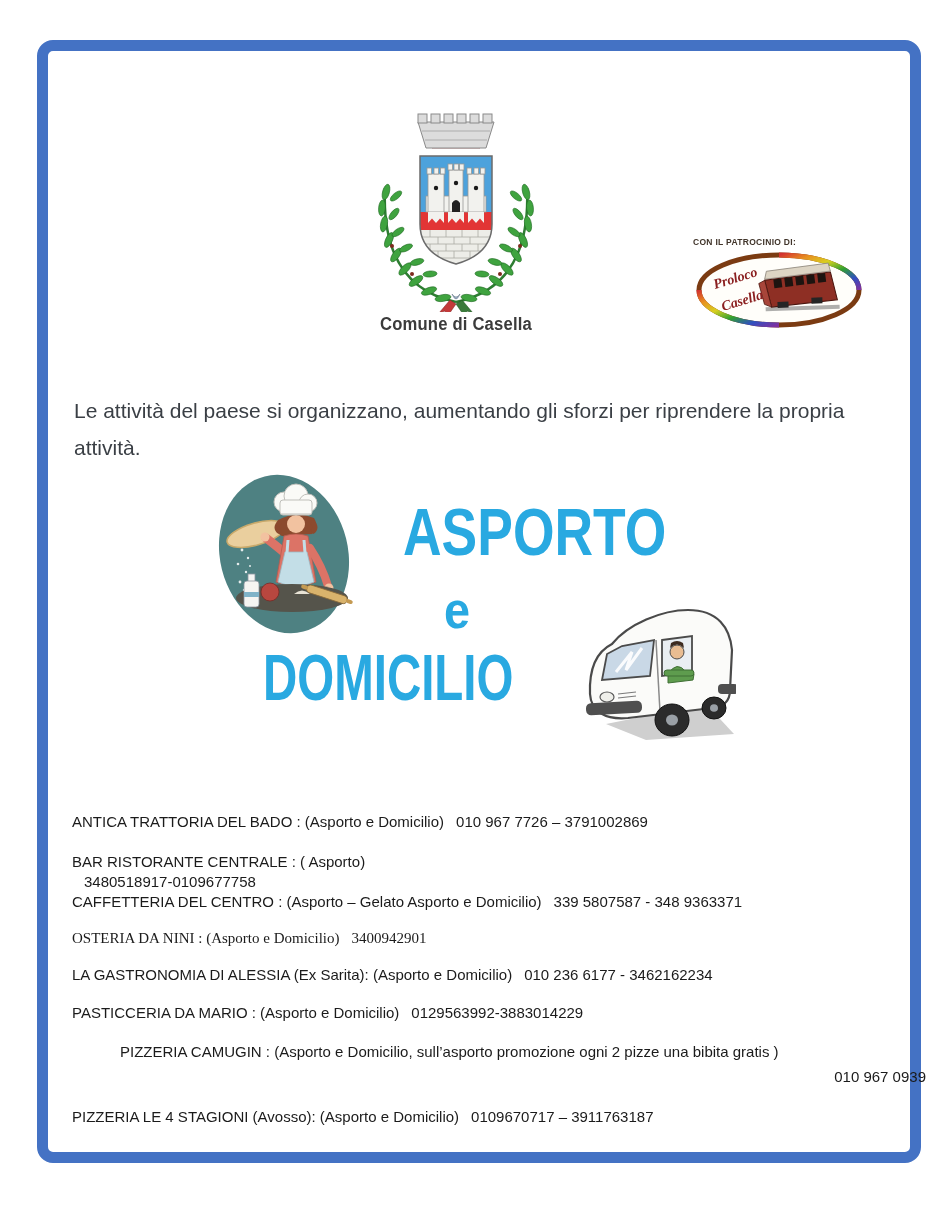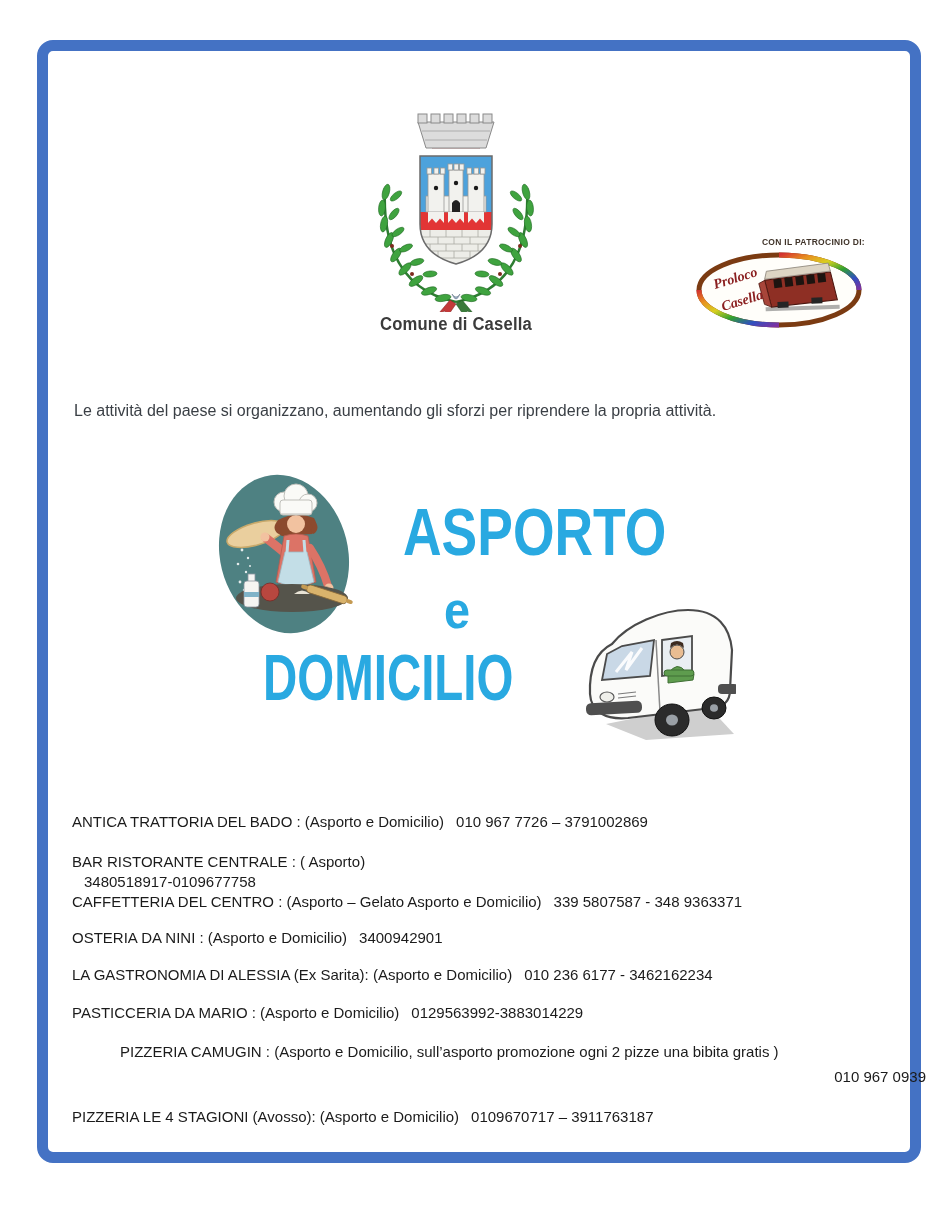--- a/index.html
+++ b/index.html
@@ -12,42 +12,42 @@
     box-sizing:border-box;border:11px solid #4472C4;border-radius:16px;
   }
   
   .crest{position:absolute;left:368px;top:96px;width:176px;height:216px;}
   .crest-caption{
     position:absolute;left:346px;top:314px;width:220px;text-align:center;
     font-size:17.5px;font-weight:bold;color:#3b3b3b;transform:scaleX(.95);letter-spacing:.2px;
   }
   .patronage{position:absolute;left:693px;top:237px;width:172px;}
   .patronage-label{
-    text-align:right;font-size:8.5px;font-weight:bold;color:#40342a;letter-spacing:.3px;margin-bottom:2px;
+    text-align:left;font-size:8.5px;font-weight:bold;color:#40342a;letter-spacing:.3px;margin-bottom:2px;
   }
   
   .intro{
     position:absolute;left:74px;top:392px;width:772px;
-    font-size:16px;line-height:37px;color:#3a3f45;
+    font-size:21px;line-height:37px;color:#3a3f45;
   }
   
   .banner-word{position:absolute;font-weight:bold;color:#29A9E1;line-height:1;transform-origin:left top;white-space:nowrap;}
   .w1{left:403px;top:499px;font-size:66px;transform:scaleX(.81);}
   .w2{left:444px;top:584px;font-size:52px;transform:scaleX(.9);}
   .w3{left:263px;top:645px;font-size:65px;transform:scaleX(.73);}
   .chef{position:absolute;left:208px;top:470px;width:160px;height:172px;}
   .van{position:absolute;left:576px;top:596px;width:160px;height:146px;}
   
   .listings{position:absolute;left:72px;top:800px;width:806px;height:345px;font-size:15px;color:#1b1b1b;}
   .row{position:absolute;left:0;width:100%;display:flex;justify-content:flex-start;line-height:20px;}
   .row .phone{white-space:nowrap;padding-left:12px;}
   .row.stacked{display:block;margin-left:48px;}
   .row.stacked .name{display:block;}
   .row.stacked .phone{display:block;text-align:right;margin-top:5px;padding-left:0;}
-  .r0{top:12px;} .r1{top:52px;flex-direction:column;} .r2{top:92px;} .r3{top:128px;}
+  .r0{top:12px;} .r1{top:52px;flex-direction:column;} .r2{top:92px;} .r3{top:128px;font-family:Liberation Serif, serif;}
   .r4{top:165px;} .r5{top:203px;} .r6{top:242px;} .r7{top:307px;}
 </style>
 </head>
 <body>
 
 <div id="page">
   <div class="frame"></div>
 
   <svg class="crest" viewBox="0 0 176 216">
 

